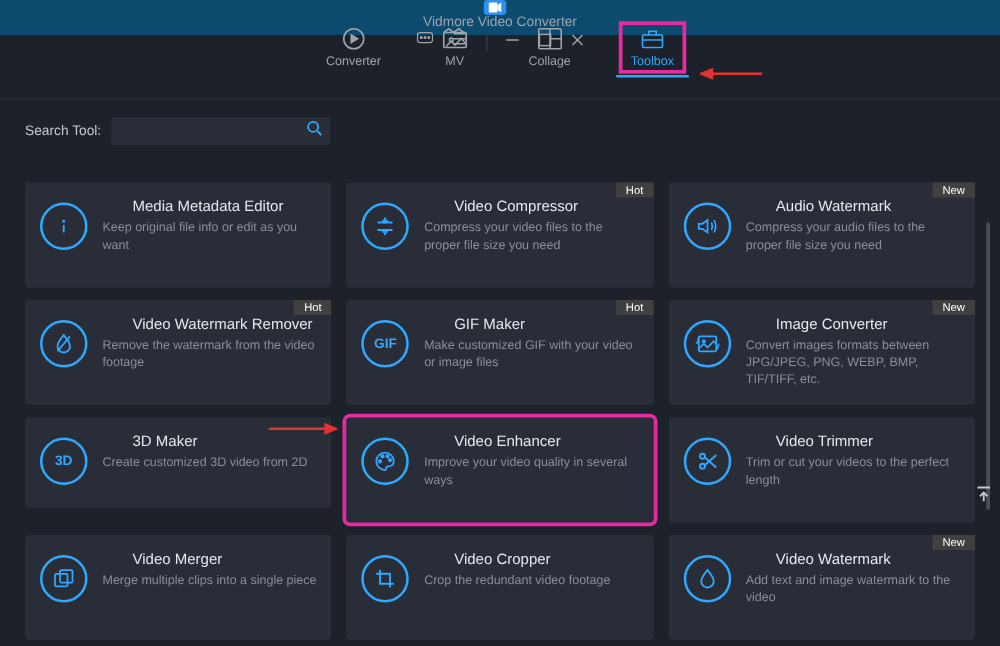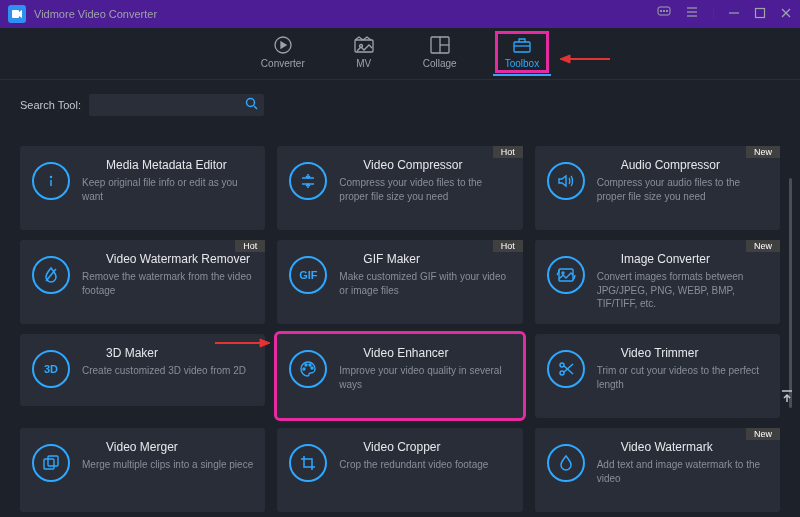--- a/index.html
+++ b/index.html
@@ -1,23 +1,23 @@
 <!DOCTYPE html>
 <html><head>
 <meta charset="utf-8">
 <style>
 * { margin: 0; padding: 0; box-sizing: border-box; }
 body { width: 800px; height: 517px; background: #1d212a; font-family: -apple-system, "Segoe UI", Arial, sans-serif; color: #c5c8cf; overflow: hidden; position: relative; }
-.titlebar { height: 28px; display: flex; align-items: center; padding: 0 8px; background: #4c1d95; }
+.titlebar { height: 28px; display: flex; align-items: center; padding: 0 8px; background: #0c4a6e; flex-direction: column; }
 .app-icon { width: 18px; height: 18px; background: #2f90f0; border-radius: 3px; display: flex; align-items: center; justify-content: center; margin-right: 8px; }
 .app-title { font-size: 11px; color: #9fa3ab; flex: 1; }
 .winctrl { display: flex; gap: 14px; align-items: center; }
 .winctrl span, .winctrl svg { color: #9fa3ab; cursor: pointer; }
 
-.tabs { height: 52px; display: flex; justify-content: center; align-items: flex-end; gap: 48px; border-bottom: 1px solid #2a2e38; padding-bottom: 4px; }
+.tabs { height: 52px; display: flex; justify-content: center; align-items: flex-end; gap: 48px; border-bottom: 1px solid #2a2e38; padding-bottom: 18px; }
 .tab { display: flex; flex-direction: column; align-items: center; gap: 3px; padding-bottom: 6px; cursor: pointer; position: relative; }
 .tab-icon { width: 22px; height: 20px; display: flex; align-items: center; justify-content: center; }
 .tab-label { font-size: 10px; color: #9fa3ab; }
 .tab.active .tab-label { color: #2fa8ff; }
 .tab.active::after { content:""; position:absolute; bottom:-1px; left:-12px; right:-12px; height:2px; background:#2fa8ff; }
 .tab-highlight { position:absolute; top:-4px; left:-10px; right:-10px; bottom:2px; border:3px solid #e62ba2; pointer-events:none; }
 
 .content { padding: 14px 20px 0 20px; height: calc(517px - 80px); overflow: hidden; position: relative; }
 .search-row { display: flex; align-items: center; gap: 8px; margin-bottom: 30px; }
 .search-label { font-size: 11px; color: #c5c8cf; }
@@ -176,21 +176,21 @@
 
     <div class="card">
       <div class="badge new">New</div>
       <div class="card-icon">
           <svg width="20" height="18" viewBox="0 0 20 18" fill="none" stroke="#2fa8ff" stroke-width="1.4">
             <path d="M3 7v4h3l4 3V4L6 7H3z"></path>
             <path d="M13 6c1 1 1 5 0 6M15 4c2 2 2 8 0 10"></path>
           </svg>
         </div>
       <div class="card-body">
-        <div class="card-title">Audio Compressor</div>
+        <div class="card-title">Audio Watermark</div>
         <div class="card-desc">Compress your audio files to the proper file size you need</div>
       </div>
     </div>
 
     <div class="card">
       <div class="badge hot">Hot</div>
       <div class="card-icon">
           <svg width="18" height="18" viewBox="0 0 18 18" fill="none" stroke="#2fa8ff" stroke-width="1.5">
             <path d="M9 2c3 4 5 6 5 9a5 5 0 01-10 0c0-3 2-5 5-9z"></path>
             <line x1="4" y1="15" x2="14" y2="3"></line>

